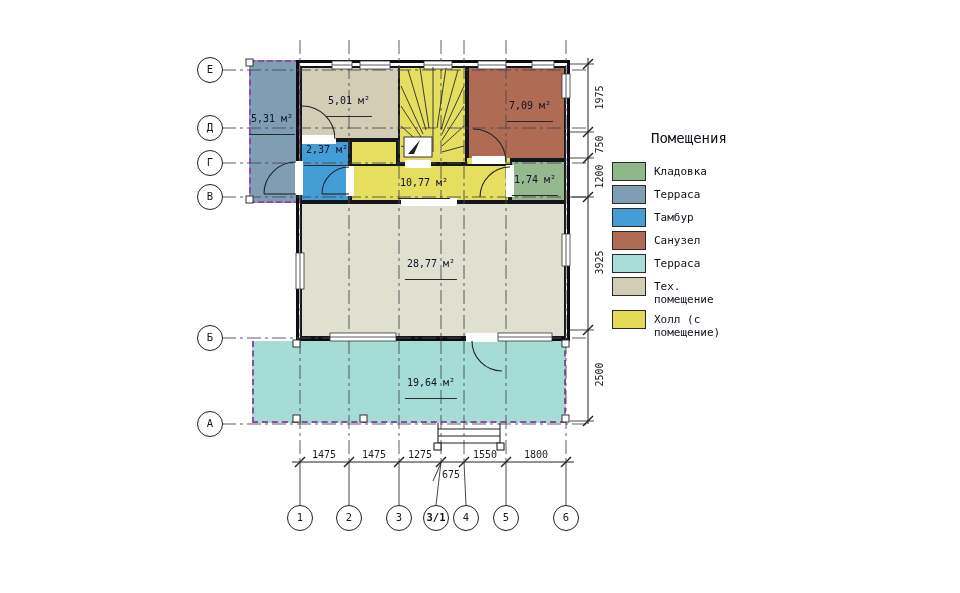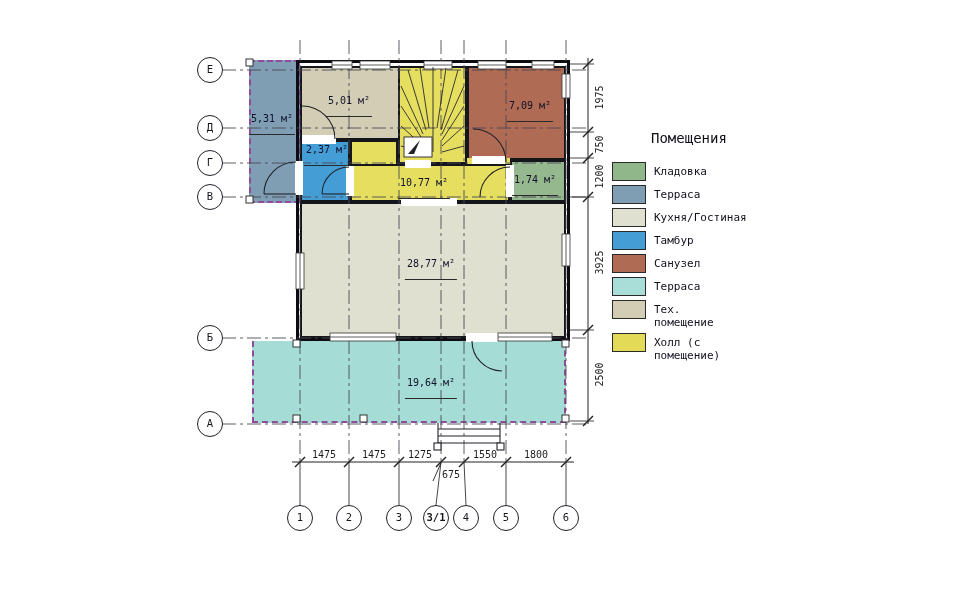--- a/index.html
+++ b/index.html
@@ -226,24 +226,20 @@
     <div class="legend-title">Помещения</div>
     <div class="lg-row">
       <span class="lg-swatch" style="background-color: rgb(143, 183, 138);"></span>
       <span class="lg-label">Кладовка</span>
     </div>
     <div class="lg-row">
       <span class="lg-swatch" style="background-color: rgb(127, 157, 179);"></span>
       <span class="lg-label">Терраса</span>
     </div>
     <div class="lg-row">
-      <span class="lg-swatch" style="background-color: rgb(223, 224, 208);"></span>
-      <span class="lg-label" style="white-space:nowrap;max-width:none;">Кухня/Гостиная</span>
-    </div>
-    <div class="lg-row">
       <span class="lg-swatch" style="background-color: rgb(69, 157, 214);"></span>
       <span class="lg-label">Тамбур</span>
     </div>
     <div class="lg-row">
       <span class="lg-swatch" style="background-color: rgb(175, 107, 83);"></span>
       <span class="lg-label">Санузел</span>
     </div>
     <div class="lg-row">
       <span class="lg-swatch" style="background-color: rgb(168, 222, 215);"></span>
       <span class="lg-label">Терраса</span>

